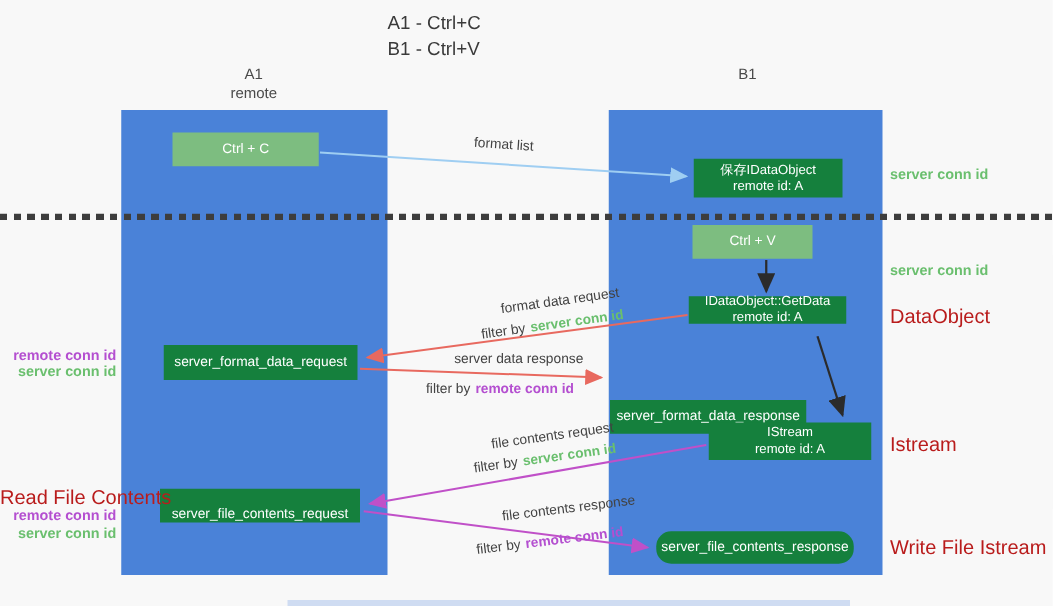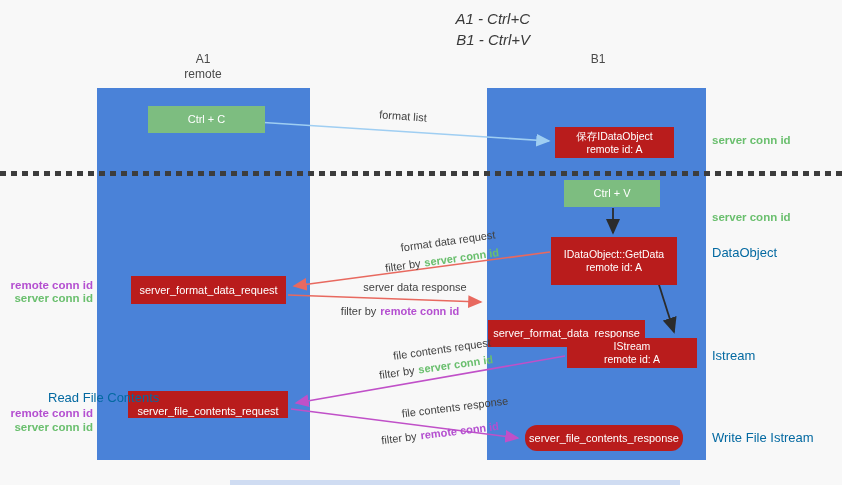--- a/index.html
+++ b/index.html
@@ -6,21 +6,21 @@
   .canvas{
     position:relative;
     width:842px;height:485px;
     background:#f8f8f8;
     font-family:"Liberation Sans", sans-serif;
     overflow:hidden;
     color:#3a3a3a;
   }
   .title{
     position:absolute;left:310px;top:8px;width:220px;
-    text-align:right;font-size:15px;line-height:21px;color:#3a3a3a;font-style:italic;
+    text-align:left;font-size:15px;line-height:21px;color:#3a3a3a;
   }
   .lane-header{
     position:absolute;width:120px;text-align:center;
     font-size:12px;line-height:15px;color:#4a4a4a;
   }
   .lane{
     position:absolute;background:#4a82d8;top:88px;height:372px;
   }
   .lane.left{left:97px;width:213px;}
   .lane.right{left:487px;width:219px;}
@@ -30,32 +30,32 @@
     z-index:3;
   }
   svg.edges{position:absolute;left:0;top:0;z-index:2;}
   .node{
     position:absolute;z-index:4;
     color:#fff;text-align:center;
     display:flex;flex-direction:column;justify-content:center;
     font-size:11px;line-height:13px;
     box-sizing:border-box;
   }
-  .node.green{background:#7dbd80;margin-left:10px;}
-  .node.orange{background:#b91c1c;}
+  .node.green{background:#7dbd80;}
+  .node.orange{background:#15803d;}
   .node .l{width:100%;}
   .edge-label{
     position:absolute;width:220px;text-align:center;z-index:5;
     font-size:11px;color:#424242;white-space:nowrap;
   }
   .edge-label .val{font-weight:bold;margin-left:4px;}
   .green-text{color:#6abf6e;}
   .purple-text{color:#b44fd0;}
   .side-label{
-    position:absolute;font-size:13px;color:#0369a1;white-space:nowrap;z-index:5;
+    position:absolute;font-size:16px;color:#b91c1c;white-space:nowrap;z-index:5;
   }
   .side-label.bold-green{color:#6abf6e;font-weight:bold;font-size:11.5px;}
   .side-label.bold-purple{color:#b44fd0;font-weight:bold;font-size:11.5px;}
   .left-col{text-align:right;left:0;width:93px;}
   .bottom-strip{
     position:absolute;left:230px;top:480px;width:450px;height:5px;
     background:#cfdcf2;z-index:6;
   }
 </style>
 </head>
@@ -111,21 +111,21 @@
 
   <div class="node orange" style="left:555px;top:127px;width:119px;height:31px;font-size:10.5px;">
     <div class="l">保存IDataObject</div>
     <div class="l">remote id: A</div>
   </div>
 
   <div class="node green" style="left:554px;top:180px;width:96px;height:27px;">
     <div class="l">Ctrl + V</div>
   </div>
 
-  <div class="node orange" style="left:551px;top:237px;width:126px;height:48px;font-size:10.5px;text-align:center;">
+  <div class="node orange" style="left:551px;top:237px;width:126px;height:22px;font-size:10.5px;text-align:center;">
     <div class="l">IDataObject::GetData</div>
     <div class="l">remote id: A</div>
   </div>
 
   <div class="node orange" style="left:131px;top:276px;width:155px;height:28px;">
     <div class="l">server_format_data_request</div>
   </div>
 
   <div class="node orange" style="left:488px;top:288px;width:157px;height:27px;margin-top:32px;">
     <div class="l">server_format_data_response</div>
@@ -177,19 +177,19 @@
   </div>
 
   <div class="side-label bold-green" style="left:712px;top:134px;">server conn id</div>
   <div class="side-label bold-green" style="left:712px;top:211px;">server conn id</div>
   <div class="side-label" style="left:712px;top:245px;">DataObject</div>
   <div class="side-label" style="left:712px;top:348px;">Istream</div>
   <div class="side-label" style="left:712px;top:430px;">Write File Istream</div>
 
   <div class="side-label left-col bold-purple" style="top:279px;">remote conn id</div>
   <div class="side-label left-col bold-green" style="top:292px;">server conn id</div>
-  <div class="side-label left-col" style="top:390px;padding-left:48px;">Read File Contents</div>
+  <div class="side-label left-col" style="top:390px;">Read File Contents</div>
   <div class="side-label left-col bold-purple" style="top:407px;">remote conn id</div>
   <div class="side-label left-col bold-green" style="top:421px;">server conn id</div>
 
   <div class="bottom-strip"></div>
 
 </div>
 
 </body></html>

